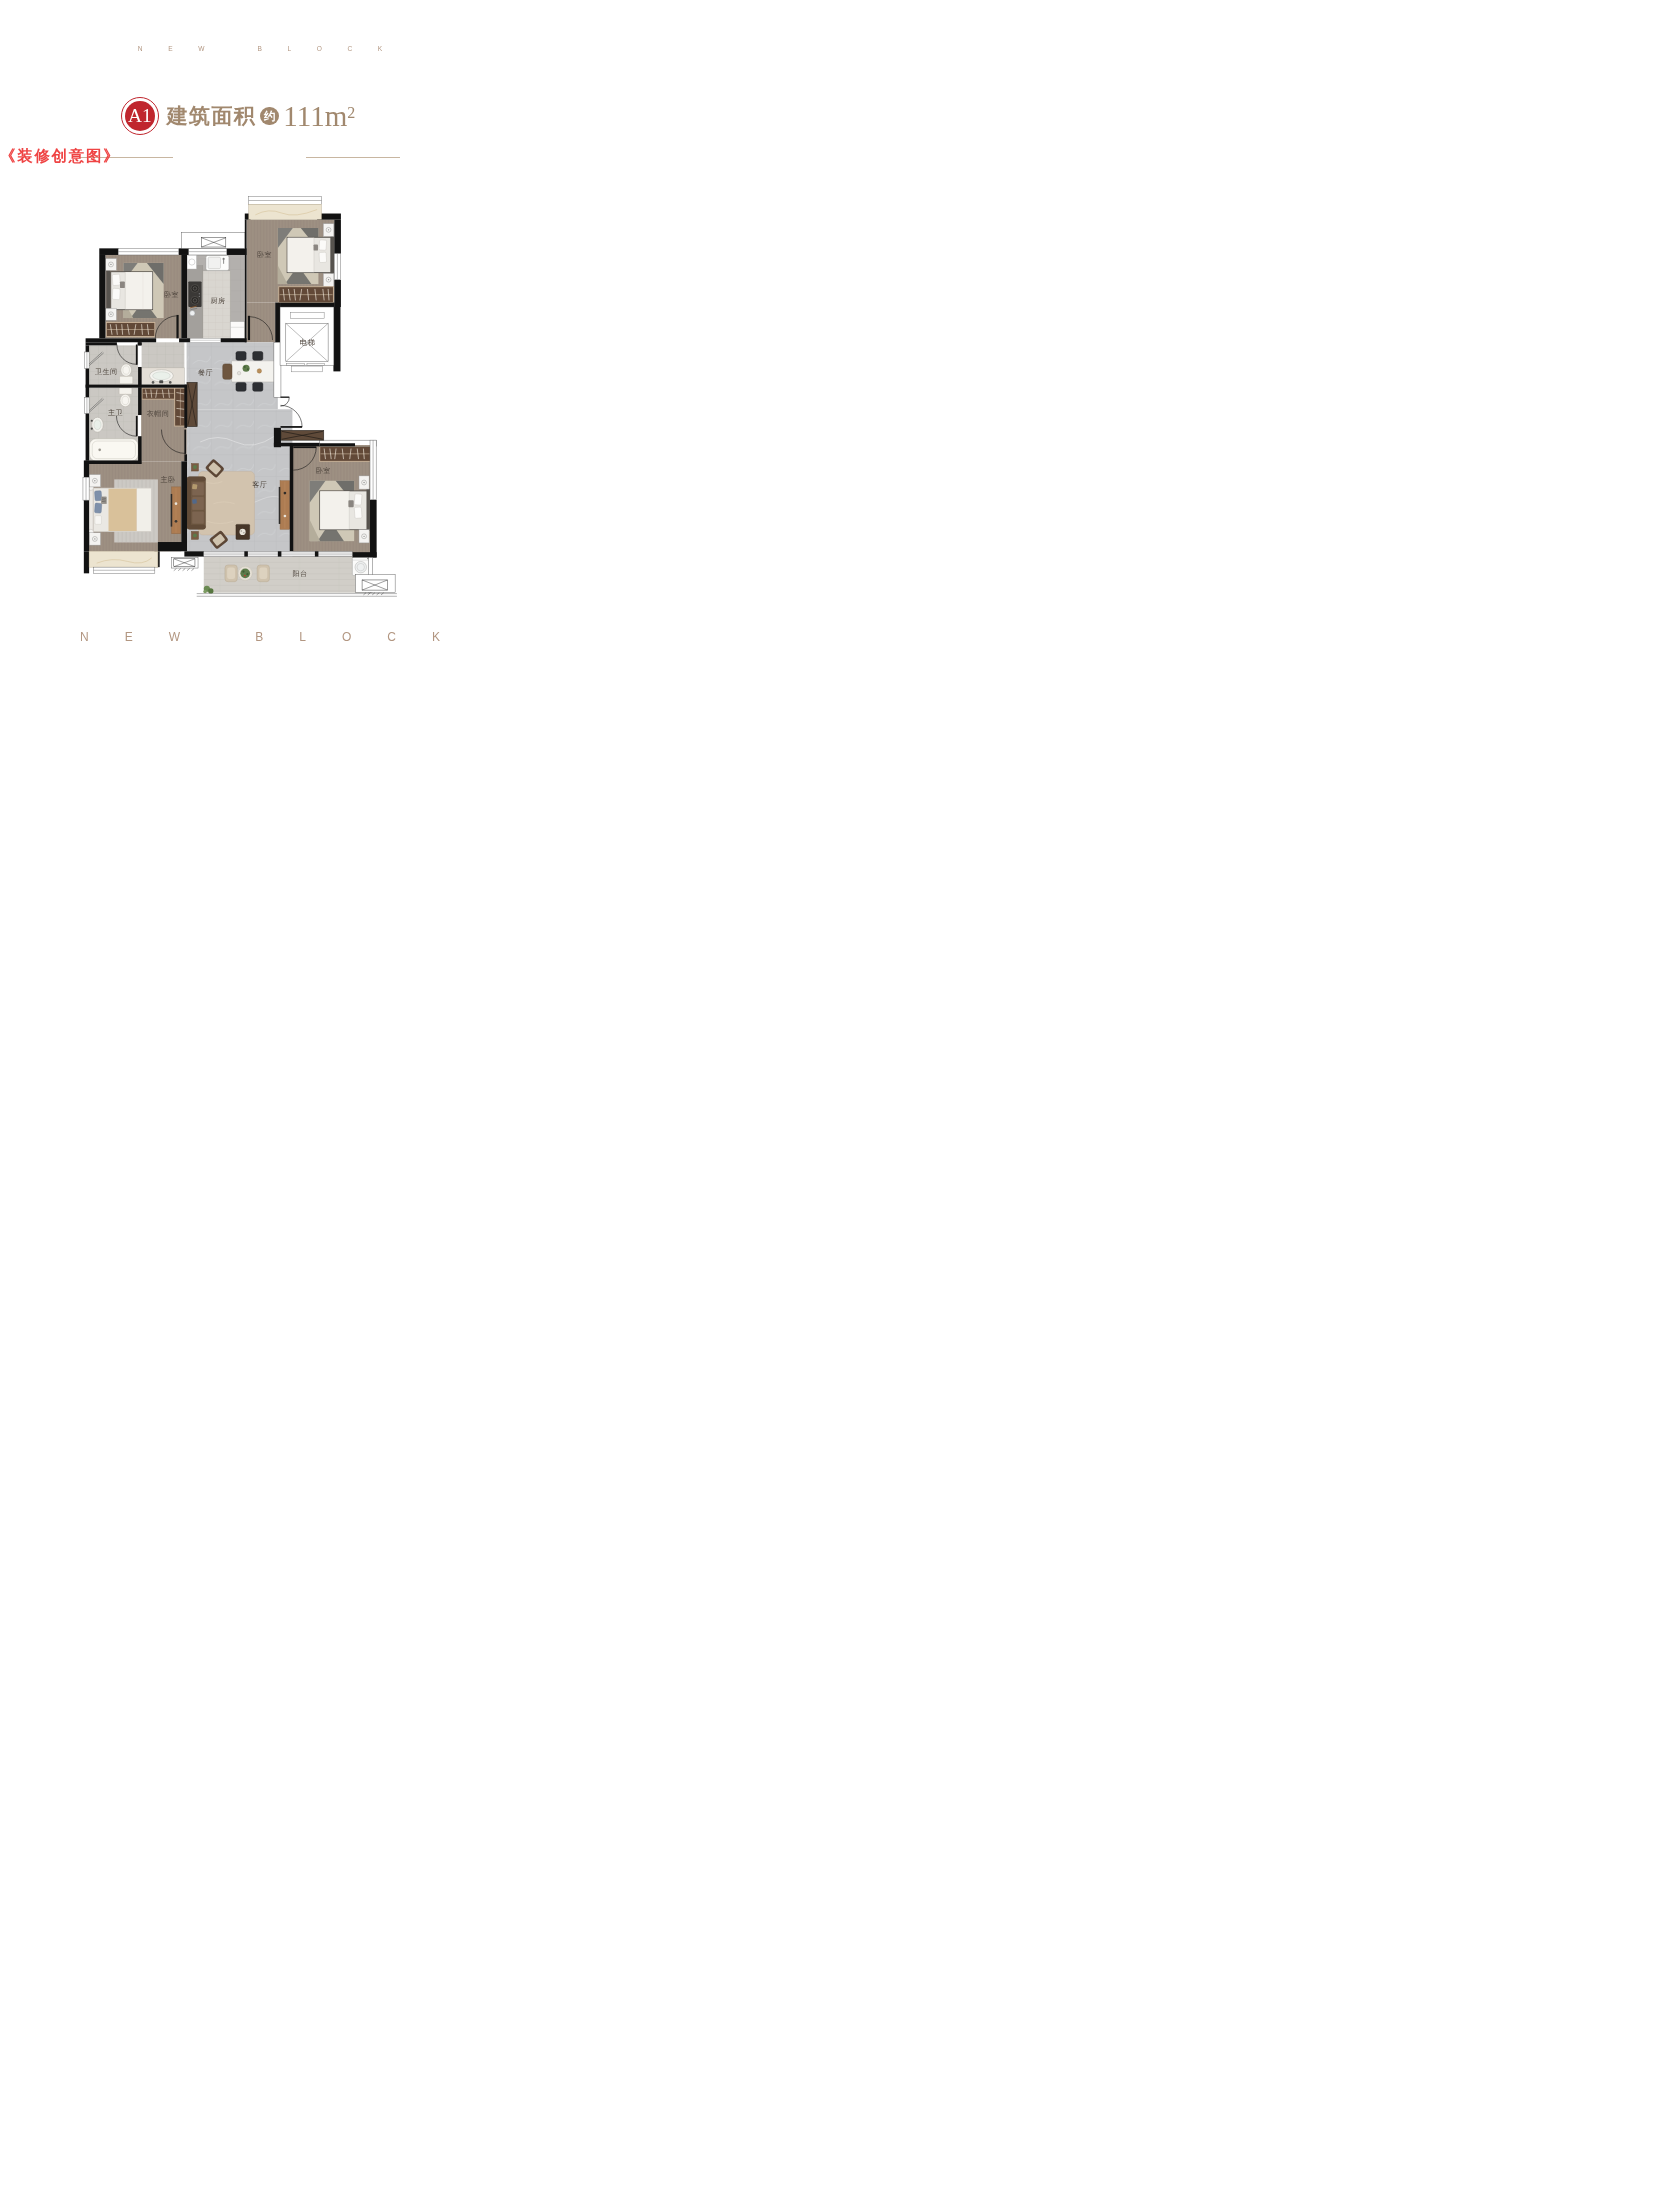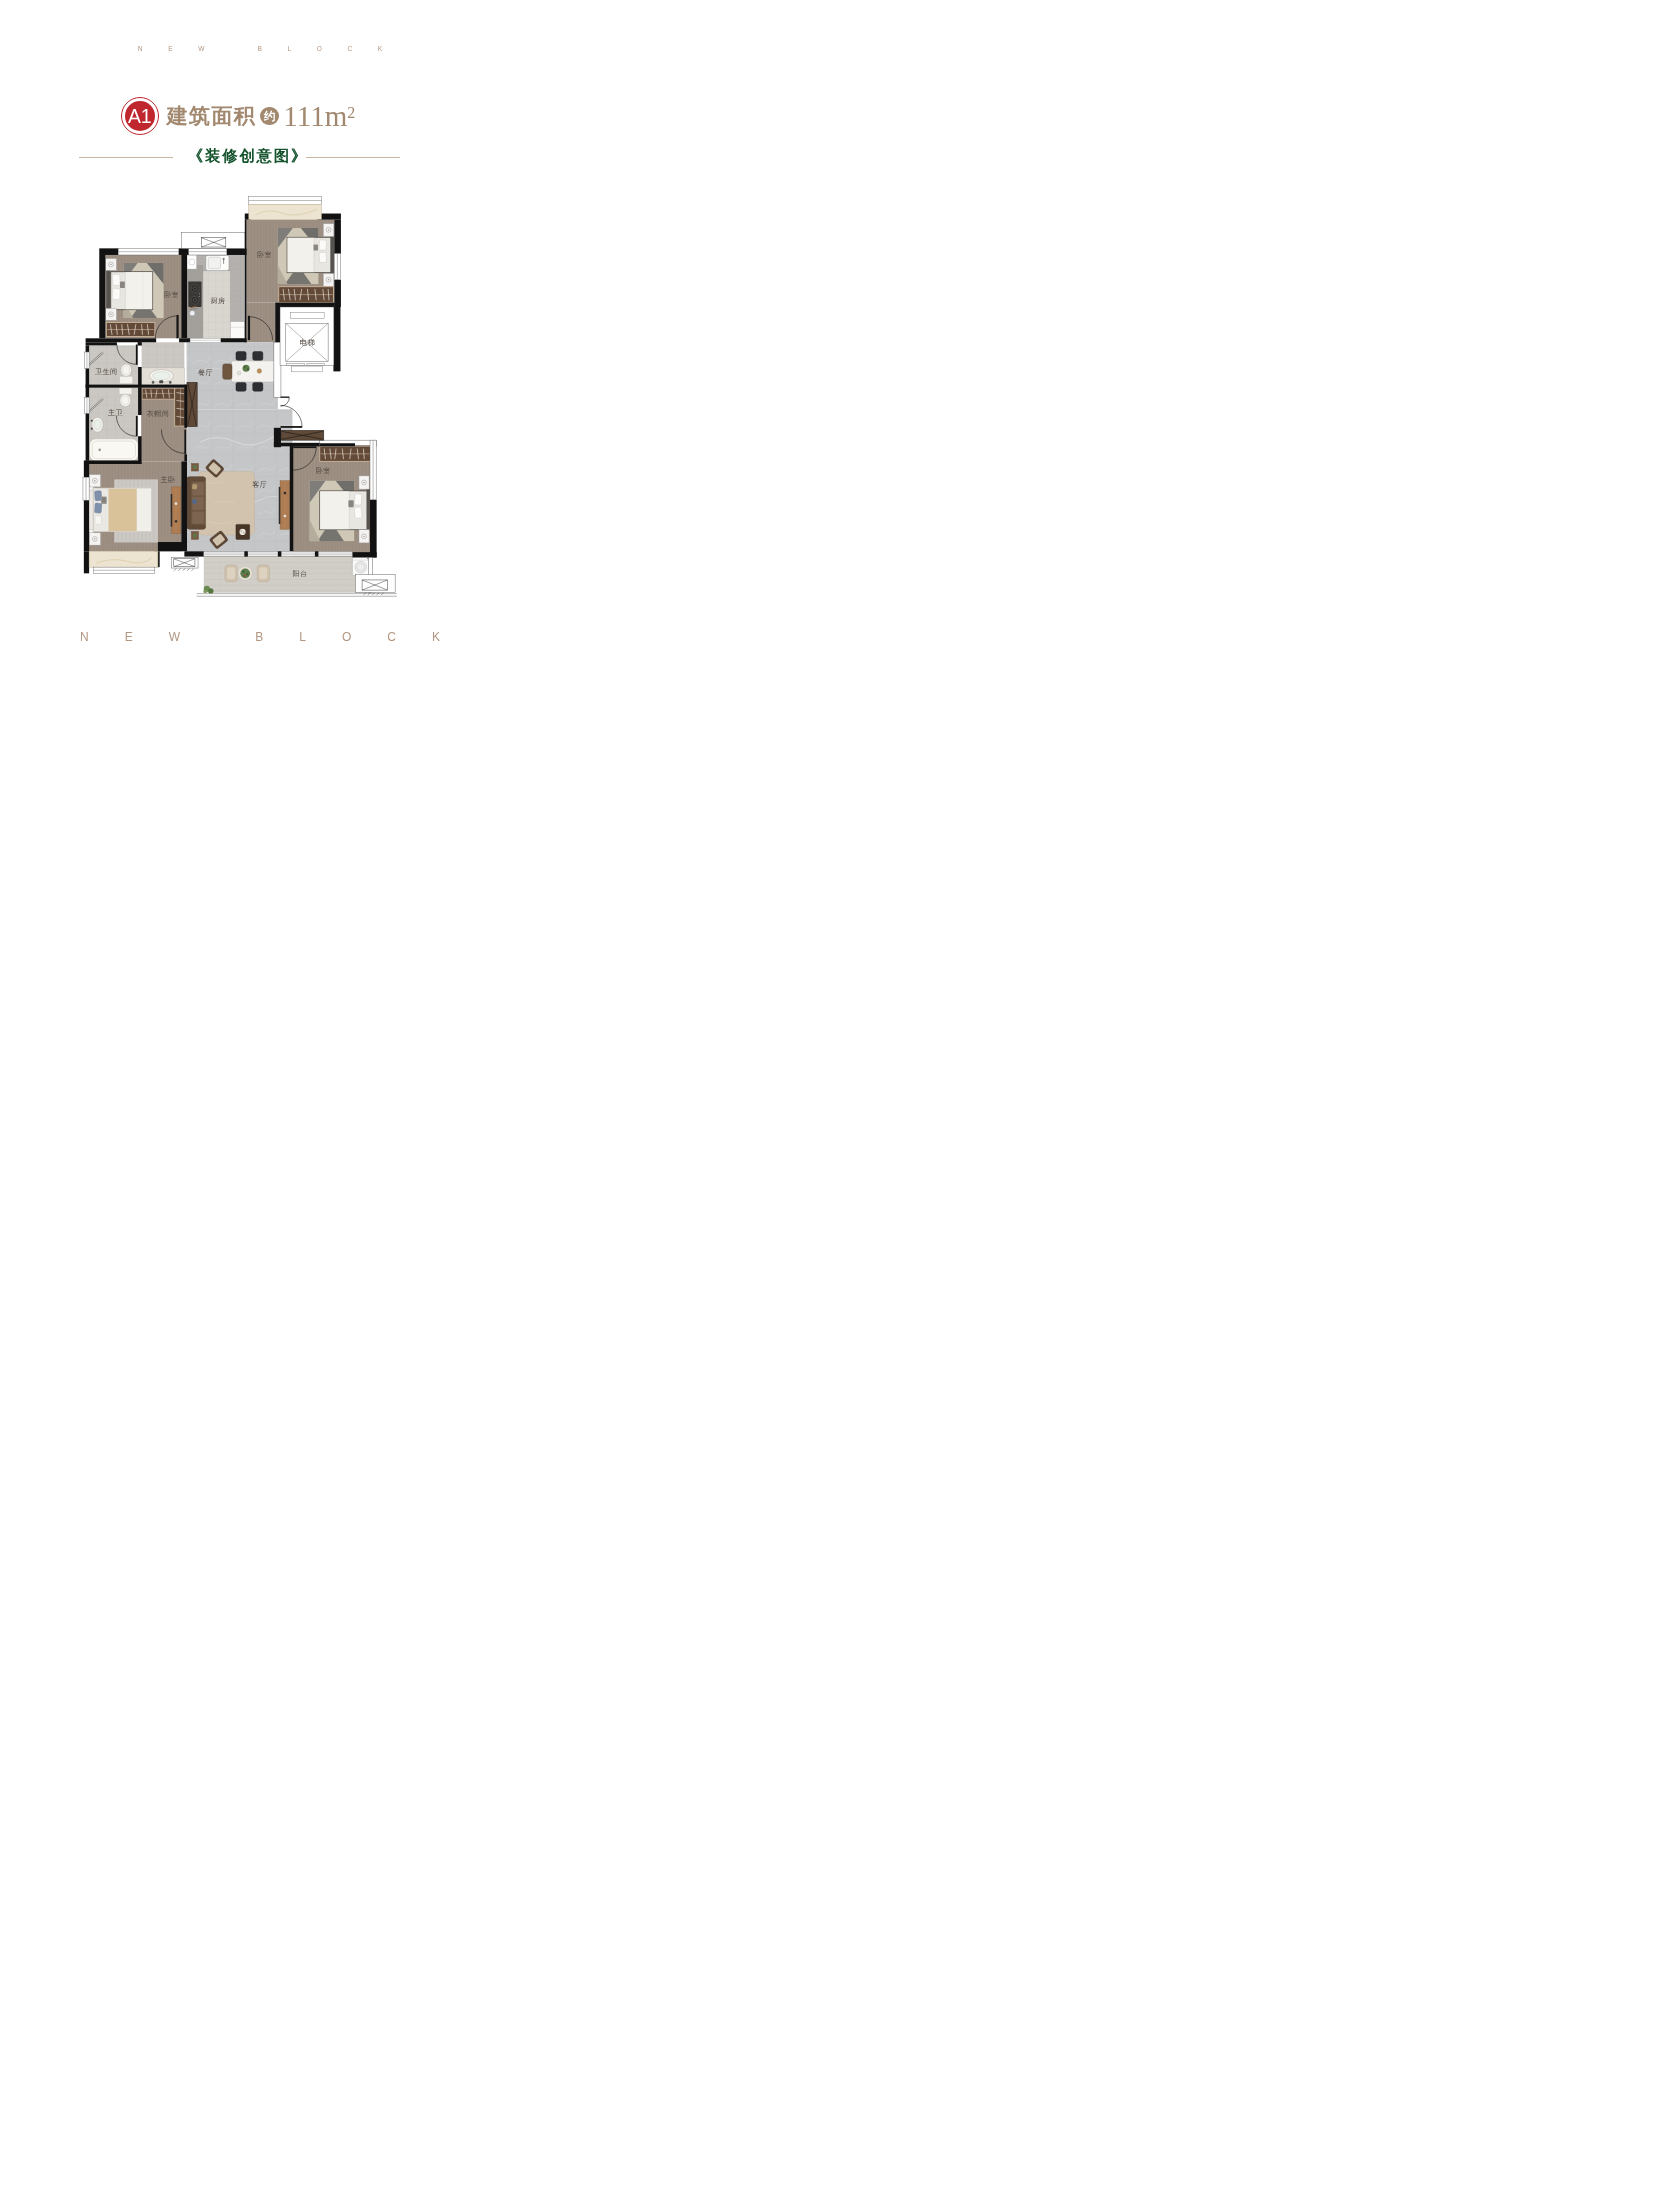--- a/index.html
+++ b/index.html
@@ -11,30 +11,30 @@
   .brand.top{top:45px;font-size:6.6px;}
   .brand.top span{letter-spacing:25.6px;margin-right:-25.6px;}
   .brand.bottom{top:630px;font-size:12px;}
   .brand.bottom span{letter-spacing:36px;margin-right:-36px;}
   
   .title-row{position:absolute;top:94px;left:0;width:100%;height:44px;
              display:flex;justify-content:center;align-items:center;}
   .badge{width:36px;height:36px;border:0.9px solid #c0262e;border-radius:50%;
          display:flex;align-items:center;justify-content:center;flex:0 0 auto;}
   .badge-inner{width:30px;height:30px;border-radius:50%;background:#c0262e;color:#fff;
-         font-family:Liberation Sans, sans-serif;font-size:19.4px;line-height:30px;text-align:center;}
+         font-family:Liberation Serif, serif;font-size:19.4px;line-height:30px;text-align:center;}
   .t-label{margin-left:8px;font-size:21px;font-weight:bold;color:#a1886e;letter-spacing:1.3px;}
   .approx{margin-left:4.4px;width:18.5px;height:18.5px;border-radius:50%;background:#a1886e;flex:0 0 auto;
           display:flex;align-items:center;justify-content:center;}
   .approx-char{color:#fff;font-size:11.5px;font-weight:bold;}
   .area{margin-left:4.4px;font-family:"Liberation Serif",serif;font-size:29px;color:#a1886e;line-height:1;}
   .area sup{font-size:16px;vertical-align:8px;}
   
-  .subtitle{position:absolute;top:146px;left:10px;width:100%;text-align:center;
-            font-size:15.4px;font-weight:bold;color:#14532d;letter-spacing:1.8px;}
+  .subtitle{position:absolute;top:146px;left:0;width:100%;text-align:left;
+            font-size:15.4px;font-weight:bold;color:#ef4444;letter-spacing:1.8px;}
   .rule{position:absolute;top:157px;height:0;border-top:0.4px solid #c8b6a1;}
   .rule.left{left:79px;width:94px;}
   .rule.right{left:306px;width:94px;}
   .plan-wrap{position:absolute;left:81px;top:195px;width:328px;height:407px;}
   svg text.rlabel{font-family:"Liberation Sans",sans-serif;font-size:16px;fill:#4f463e;letter-spacing:1px;}
   svg text.rlabel-big{font-size:17px;}
 </style>
 </head>
 <body>
 

